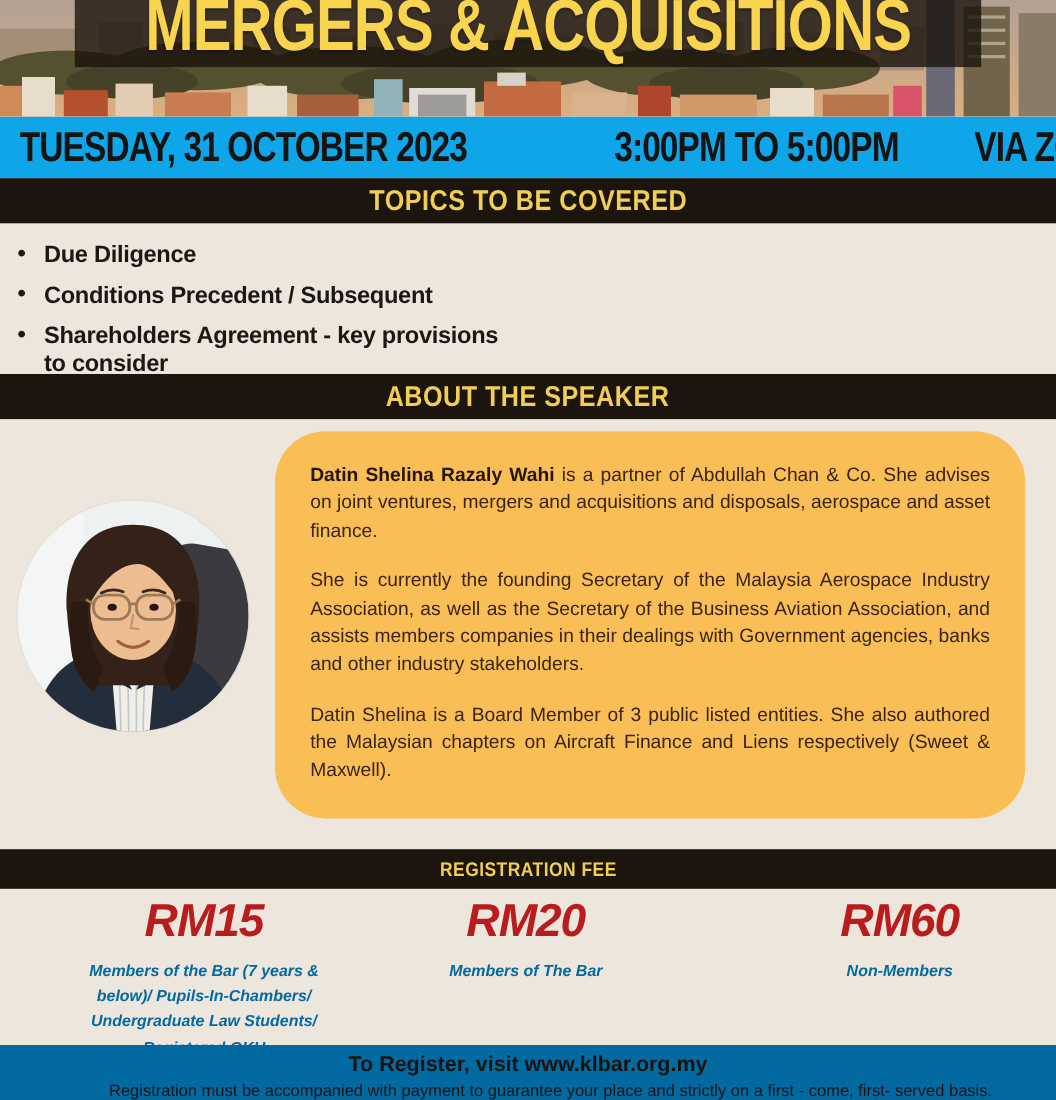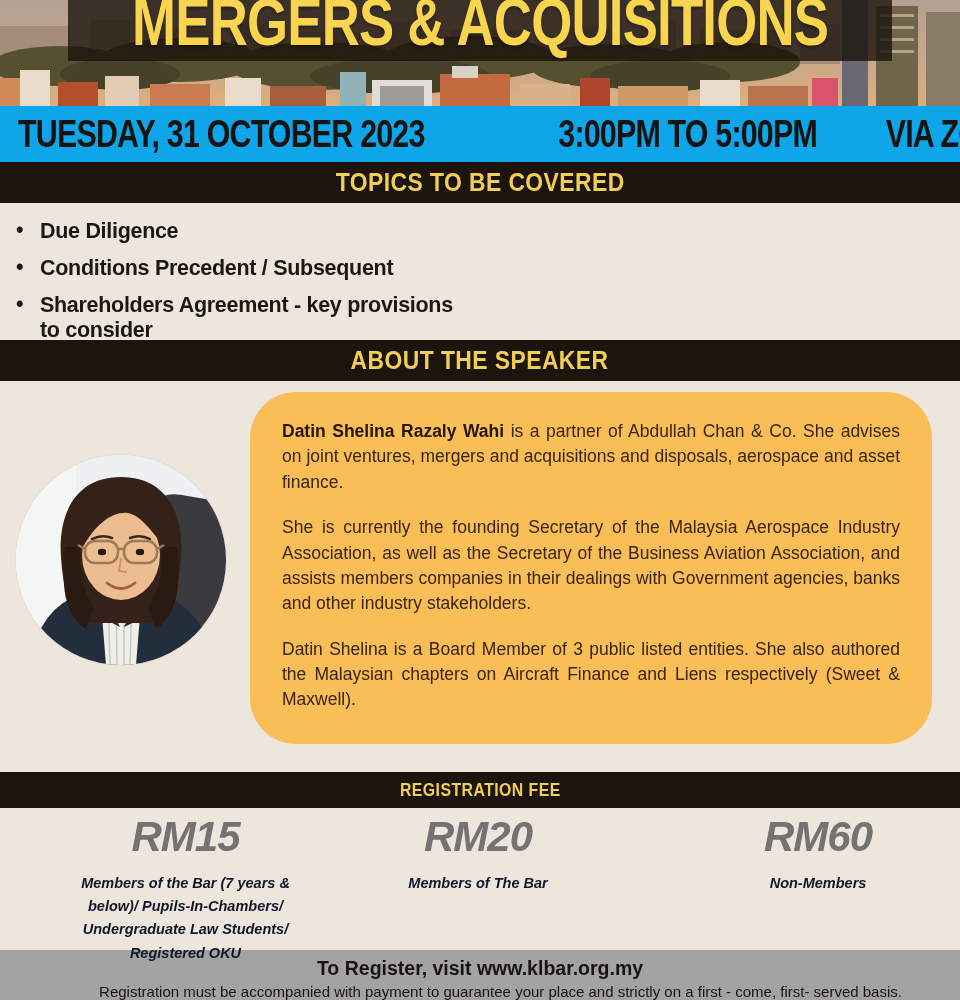--- a/index.html
+++ b/index.html
@@ -143,40 +143,40 @@
   .bio-box p:last-child { margin-bottom: 0; }
   .bio-box strong { font-weight: 800; color: #241505; }
 
   
   .fees { position: relative; height: 142px; }
   .fee-col { position: absolute; top: 8px; text-align: center; }
   .fee-col.c1 { left: 68px;  width: 235px; }
   .fee-col.c2 { left: 358px; width: 240px; }
   .fee-col.c3 { left: 708px; width: 220px; }
   .price {
-    color: #737373;
+    color: #b91c1c;
     font-weight: 800;
     font-style: italic;
     font-size: 42px;
     letter-spacing: -1px;
     line-height: 1;
   }
   .fee-desc {
     margin-top: 14px;
     font-weight: 700;
     font-style: italic;
     font-size: 14.5px;
     line-height: 1.6;
-    color: #0f172a;
+    color: #0369a1;
   }
 
   
   .footer {
     height: 50px;
-    background: #a3a3a3;
+    background: #0369a1;
     text-align: center;
     box-sizing: border-box;
     padding-top: 7px;
     color: #191410;
   }
   .register-line { font-weight: 800; font-size: 19.5px; }
   .note-line { margin-top: 3px; font-size: 15px; font-weight: 400; padding-left: 41px; }
 </style>
 </head>
 <body>

